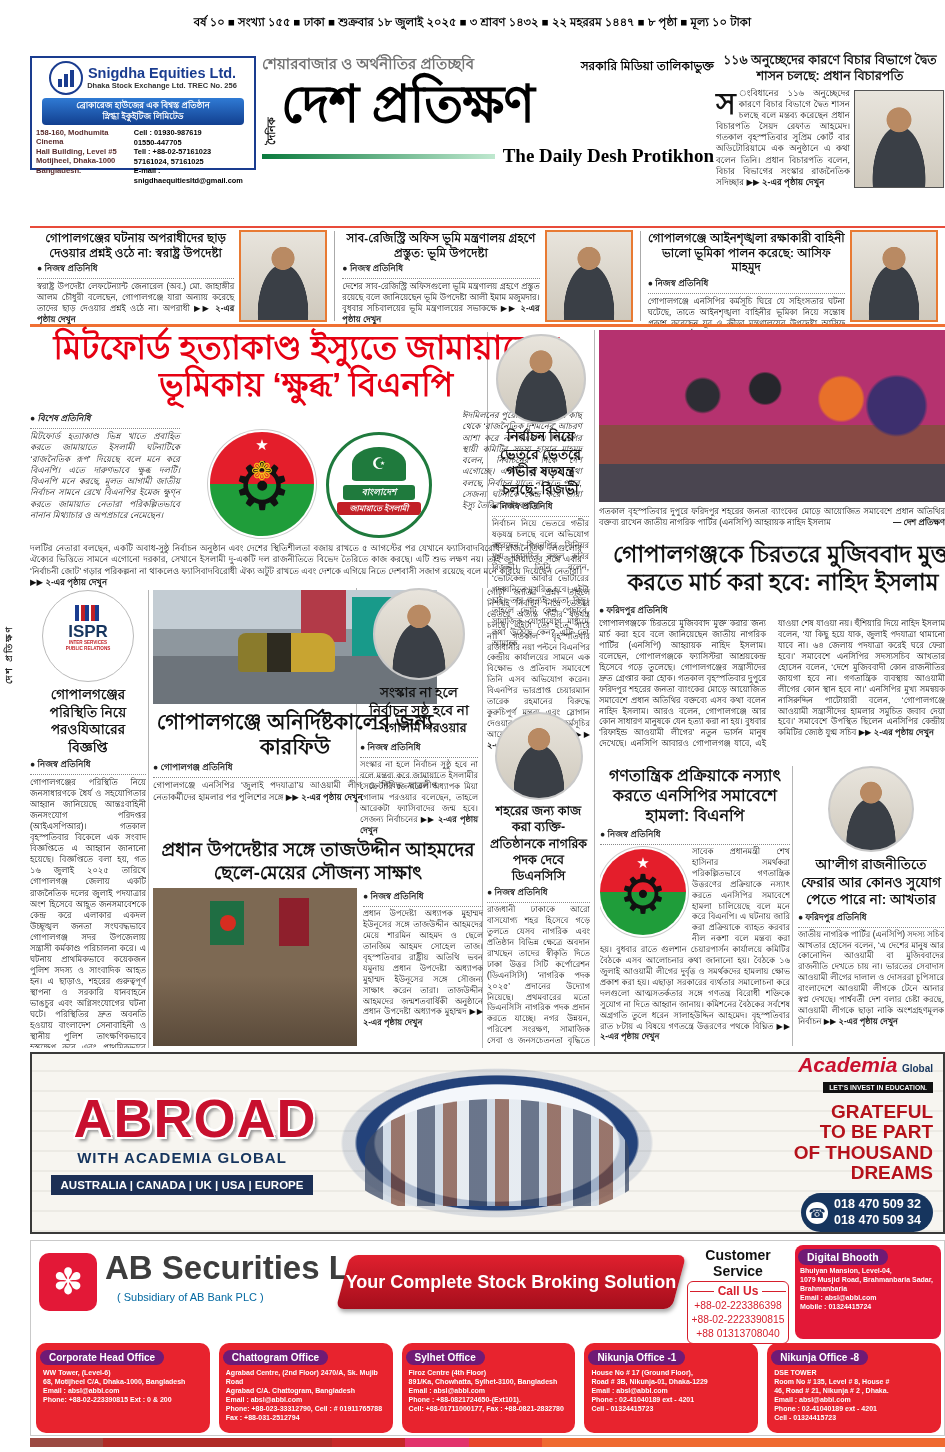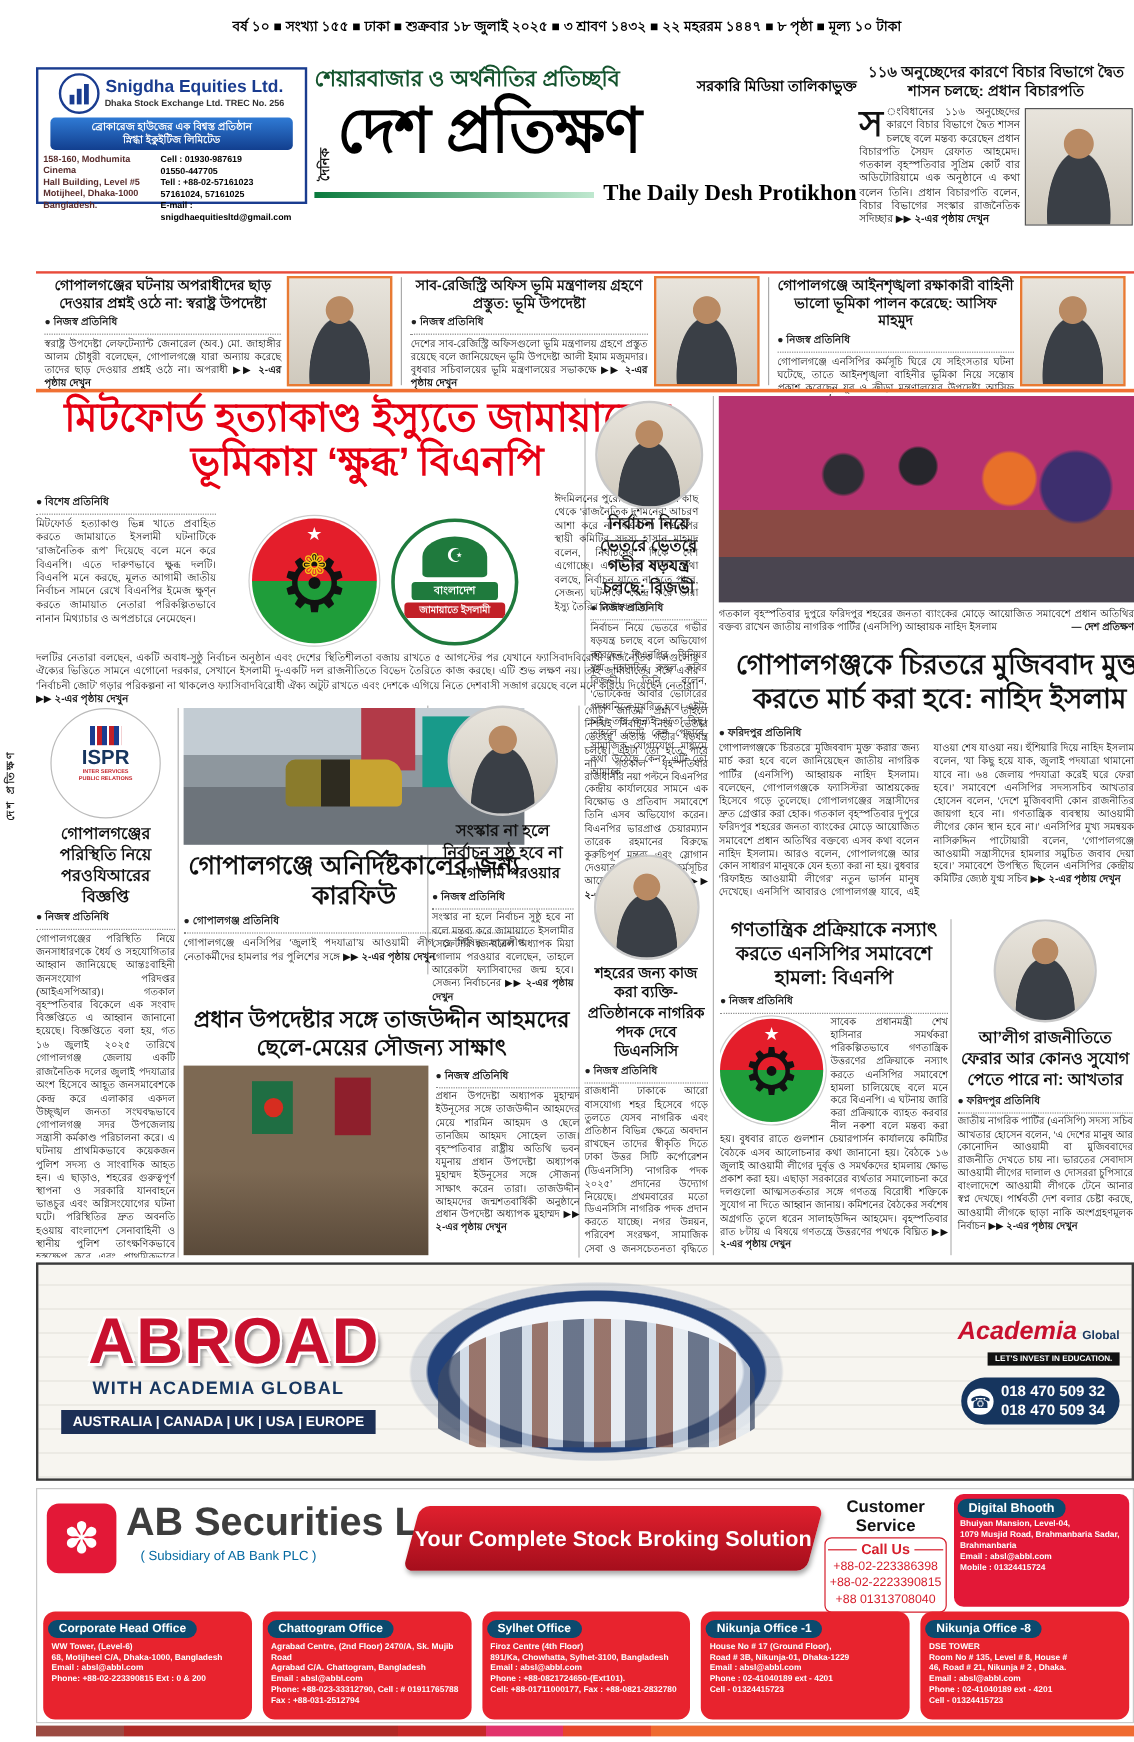--- a/index.html
+++ b/index.html
@@ -14,21 +14,21 @@
   .sn-logo{width:30px;height:30px;border:2px solid #1a3c8f;border-radius:50%;position:relative;flex:0 0 auto;}
   .sn-logo i{position:absolute;bottom:6px;width:4px;background:#1a3c8f;}
   .sn-name{font-size:14.5px;font-weight:bold;color:#1a3c8f;line-height:1;}
   .sn-trec{font-size:7.5px;font-weight:bold;color:#333;margin-top:1px;}
   .sn-banner{margin:3px 6px;background:linear-gradient(180deg,#2f7ad4,#123f8f);color:#fff;font-size:8.5px;font-weight:bold;border-radius:4px;padding:2px 2px;line-height:1.35;white-space:pre-line;}
   .sn-bottom{display:flex;text-align:left;gap:4px;margin-top:2px;}
   .sn-addr{font-size:7.6px;font-weight:bold;color:#5a2d2d;width:52%;line-height:1.25;white-space:pre-line;}
   .sn-contact{font-size:7.4px;font-weight:bold;color:#000;line-height:1.3;white-space:pre-line;}
   .mast{left:262px;top:52px;width:452px;height:120px;}
   .mast-tags{display:flex;justify-content:space-between;align-items:flex-end;}
-  .tag-l{color:#14532d;font-size:18px;font-weight:bold;}
+  .tag-l{color:#737373;font-size:15px;font-weight:bold;}
   .tag-r{color:#000;font-size:12px;font-weight:bold;}
   .mast-title-row{display:flex;align-items:flex-start;}
   .daily-vert{writing-mode:vertical-rl;transform:rotate(180deg);font-size:11px;font-weight:bold;height:62px;margin-top:6px;}
   .mast-title{font-size:52px;font-weight:900;color:#000;line-height:1.05;letter-spacing:-1px;}
   .mast-sub-row{display:flex;align-items:center;gap:8px;margin-top:0px;}
   .green-bar{height:5px;flex:1;background:linear-gradient(90deg,#0a7a3d,#bfe8cf);}
   .mast-sub{font-family:"Liberation Serif","DejaVu Serif",serif;font-size:19px;font-weight:bold;color:#000;white-space:nowrap;}
   
   .justice{left:716px;top:52px;width:228px;height:120px;}
   .j-head{font-size:12.5px;font-weight:bold;text-align:center;line-height:1.3;}
@@ -63,21 +63,21 @@
   .b-photo{width:80px;height:84px;border:2.5px solid #e87a33;background:#fff;padding:2px;box-sizing:content-box;align-self:center;flex:0 0 auto;}
   .portrait{background:
      radial-gradient(circle at 50% 30%,#b98a63 0 15%,transparent 16%),
      radial-gradient(ellipse at 50% 92%,#3a3f46 0 42%,transparent 43%),
      linear-gradient(#e8e4dc,#cfc9bd);}
   .circ{border-radius:50%;border:2px solid #c9c9c9;}
   
   .art-body{font-size:8.5px;text-align:justify;line-height:1.33;}
   .lead{left:30px;top:330px;width:552px;}
   .lead-h{font-size:33px;font-weight:900;color:#e60012;text-align:center;line-height:1.12;}
-  .lead-row{display:flex;gap:0;margin-top:6px;}
+  .lead-row{display:flex;gap:0;margin-top:6px;font-style:italic;}
   .lead-c1{width:150px;flex:0 0 auto;}
   .lead-logos{flex:1;display:flex;justify-content:center;align-items:flex-start;gap:12px;padding-top:22px;}
   .bnp-logo{width:104px;height:104px;border-radius:50%;background:linear-gradient(180deg,#e41e2b 0 50%,#1f9d3a 50% 100%);position:relative;box-shadow:0 0 0 2px #fff,0 0 0 3px #ccc;}
   .bnp-gear{position:absolute;left:0;top:4px;width:100%;text-align:center;font-size:66px;line-height:100px;color:#111;}
   .bnp-star{position:absolute;top:4px;left:0;width:100%;text-align:center;color:#fff;font-size:15px;}
   .bnp-sheaf{position:absolute;top:26px;left:0;width:100%;text-align:center;color:#f5c518;font-size:26px;line-height:1;}
   .jamaat-logo{width:100px;height:100px;border-radius:50%;border:3px solid #1f7a3d;background:#fff;position:relative;text-align:center;overflow:hidden;}
   .j-dome{width:54px;height:34px;margin:12px auto 0;background:#1f7a3d;border-radius:50% 50% 8% 8%;color:#fff;font-size:16px;line-height:34px;}
   .j-strip1{margin:4px auto 0;width:72px;background:#1f7a3d;color:#fff;font-size:9px;font-weight:bold;border-radius:3px;}
   .j-strip2{margin:2px auto 0;width:84px;background:#c22027;color:#fff;font-size:8px;font-weight:bold;border-radius:3px;}
@@ -153,21 +153,21 @@
   .ab-sub{position:absolute;left:86px;top:50px;font-size:11px;color:#0369a1;}
   .ribbon{position:absolute;left:312px;top:14px;width:336px;height:54px;background:linear-gradient(180deg,#e0202e,#a50e1c);transform:skewX(-15deg);border-radius:8px;box-shadow:2px 3px 4px rgba(0,0,0,0.35);}
   .ribbon span{display:block;transform:skewX(15deg);color:#fff;font-size:18px;font-weight:bold;text-align:center;line-height:54px;}
   .cs{position:absolute;left:656px;top:6px;width:102px;text-align:center;}
   .cs-title{font-size:14px;font-weight:bold;color:#111;}
   .cs-box{border:1.5px solid #d61f2c;border-radius:6px;padding:2px 2px;margin-top:2px;}
   .callus{color:#d61f2c;font-weight:bold;font-size:12px;display:flex;align-items:center;gap:4px;justify-content:center;}
   .callus:before,.callus:after{content:"";flex:1;border-top:1.5px solid #d61f2c;}
   .cs-nums{font-size:10.3px;font-weight:normal;color:#d61f2c;white-space:pre-line;line-height:1.35;margin-top:1px;}
   .db{position:absolute;left:764px;top:4px;width:146px;height:94px;background:#e31837;border-radius:8px;padding:2px 5px;box-sizing:border-box;}
-  .pill{display:inline-block;background:#0c4a6e;color:#fff;font-weight:bold;border-radius:8px;padding:2px 9px;}
+  .pill{display:inline-block;background:#701a75;color:#fff;font-weight:bold;border-radius:8px;padding:2px 9px;}
   .db .pill{font-size:10.5px;margin-left:-2px;}
   .db-body{font-size:7px;font-weight:bold;color:#fff;white-space:pre-line;line-height:1.28;margin-top:2px;}
   .offices{position:absolute;left:5px;top:102px;width:905px;display:flex;gap:9px;}
   .office{flex:1;background:#e8232e;border-radius:10px;padding:4px 7px 6px;min-height:80px;}
   .office .pill{font-size:10px;margin:0 0 3px -3px;}
   .office-body{font-size:7px;font-weight:bold;color:#fff;white-space:pre-line;line-height:1.3;}
   .stripe{left:30px;top:1438px;width:915px;height:9px;background:linear-gradient(90deg,#9c4a42 0 8%,#b02a26 8% 33%,#c62828 33% 41%,#e2336b 41% 48%,#e8452c 48% 56%,#ef6a30 56% 100%);}
   .clearfix:after{content:"";display:block;clear:both;}
 </style>
 </head>
@@ -394,20 +394,24 @@
     </div>
     <div class="st-mid">
         <span class="st-people"></span>
       </div>
     <div class="st-right">
       <div>
         <span class="acad-name">Academia</span>
         <span class="acad-global">Global</span><br>
         <span class="acad-tag">LET'S INVEST IN EDUCATION.</span>
       </div>
+      <div class="grateful">GRATEFUL
+TO BE PART
+OF THOUSAND
+DREAMS</div>
       <div class="st-phone">
         <span class="pic">☎</span>
         <span class="nums">018 470 509 32
 018 470 509 34</span>
       </div>
     </div>
   </div>
 
   <div class="abad">
     <div class="ab-logo">✽</div>

